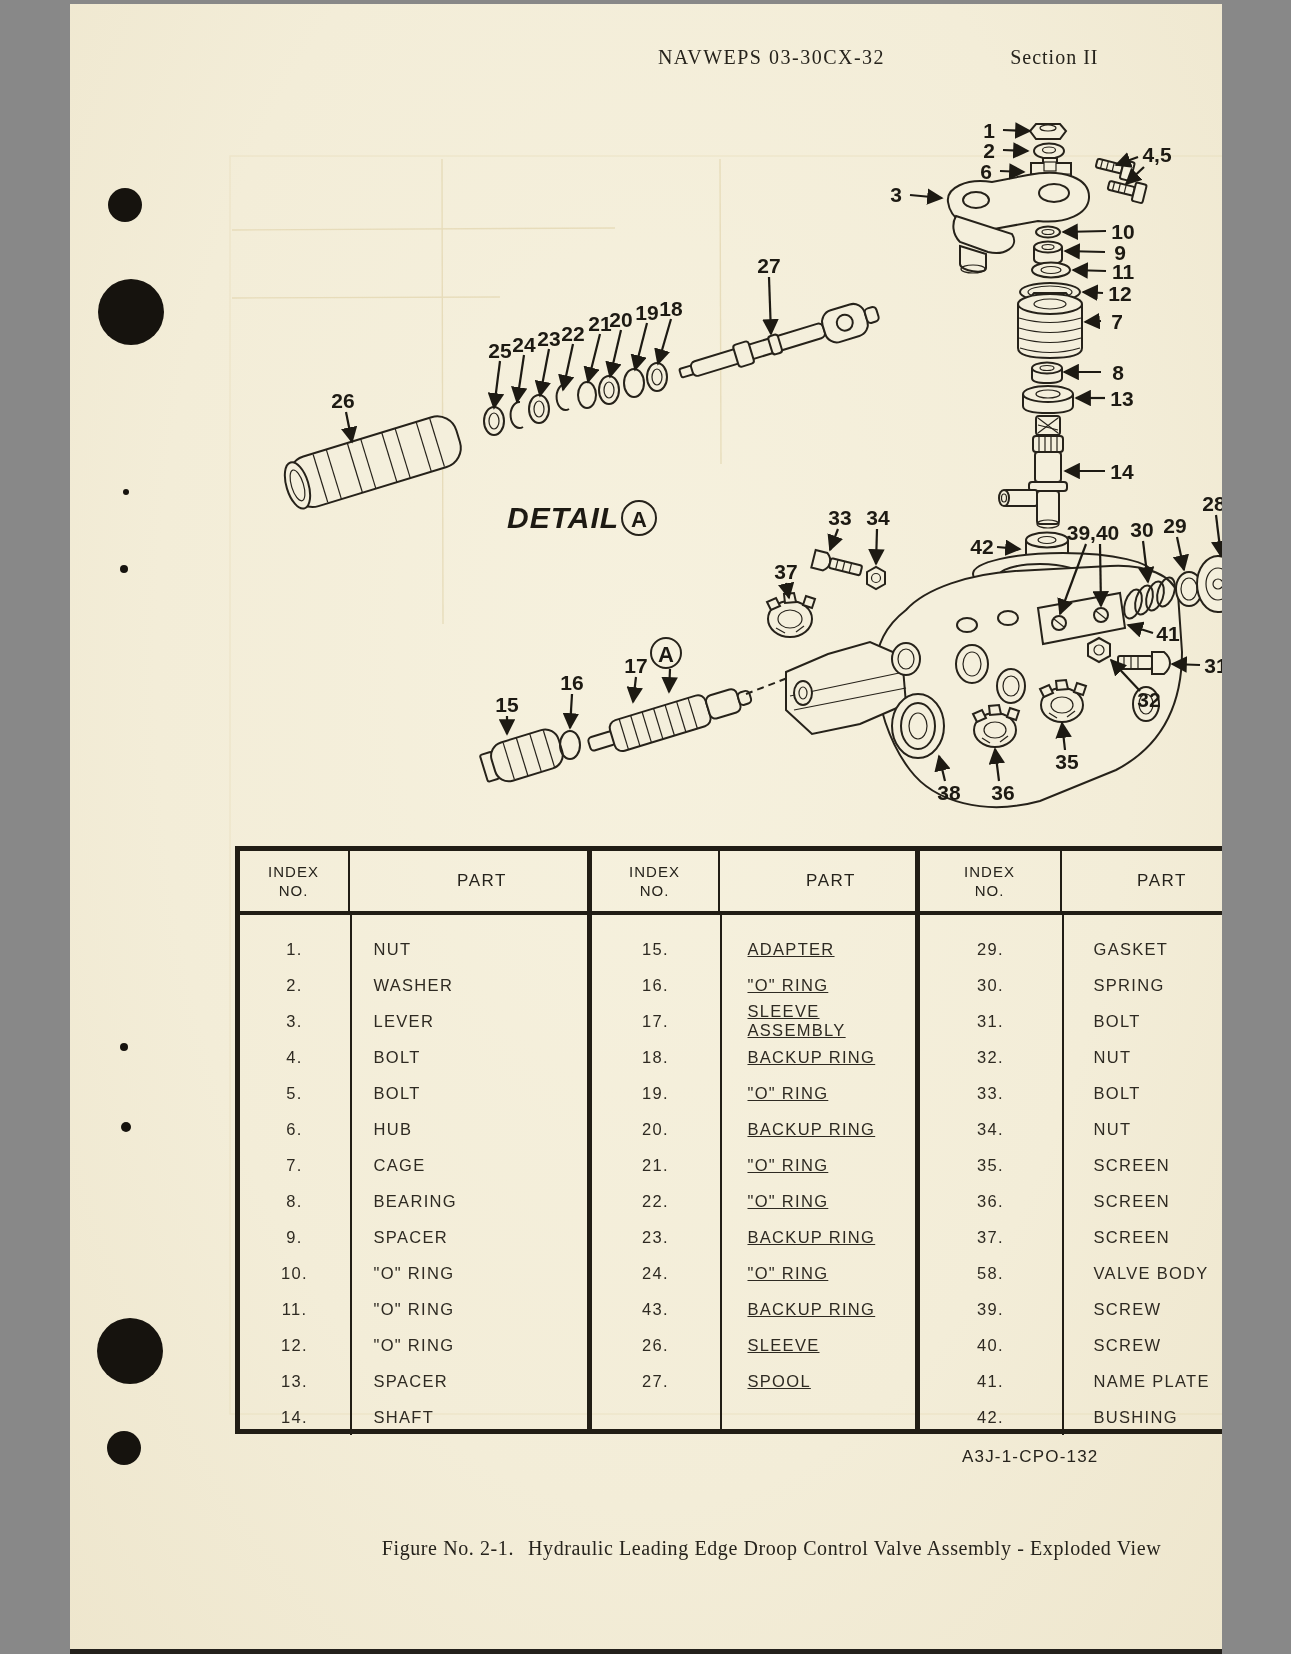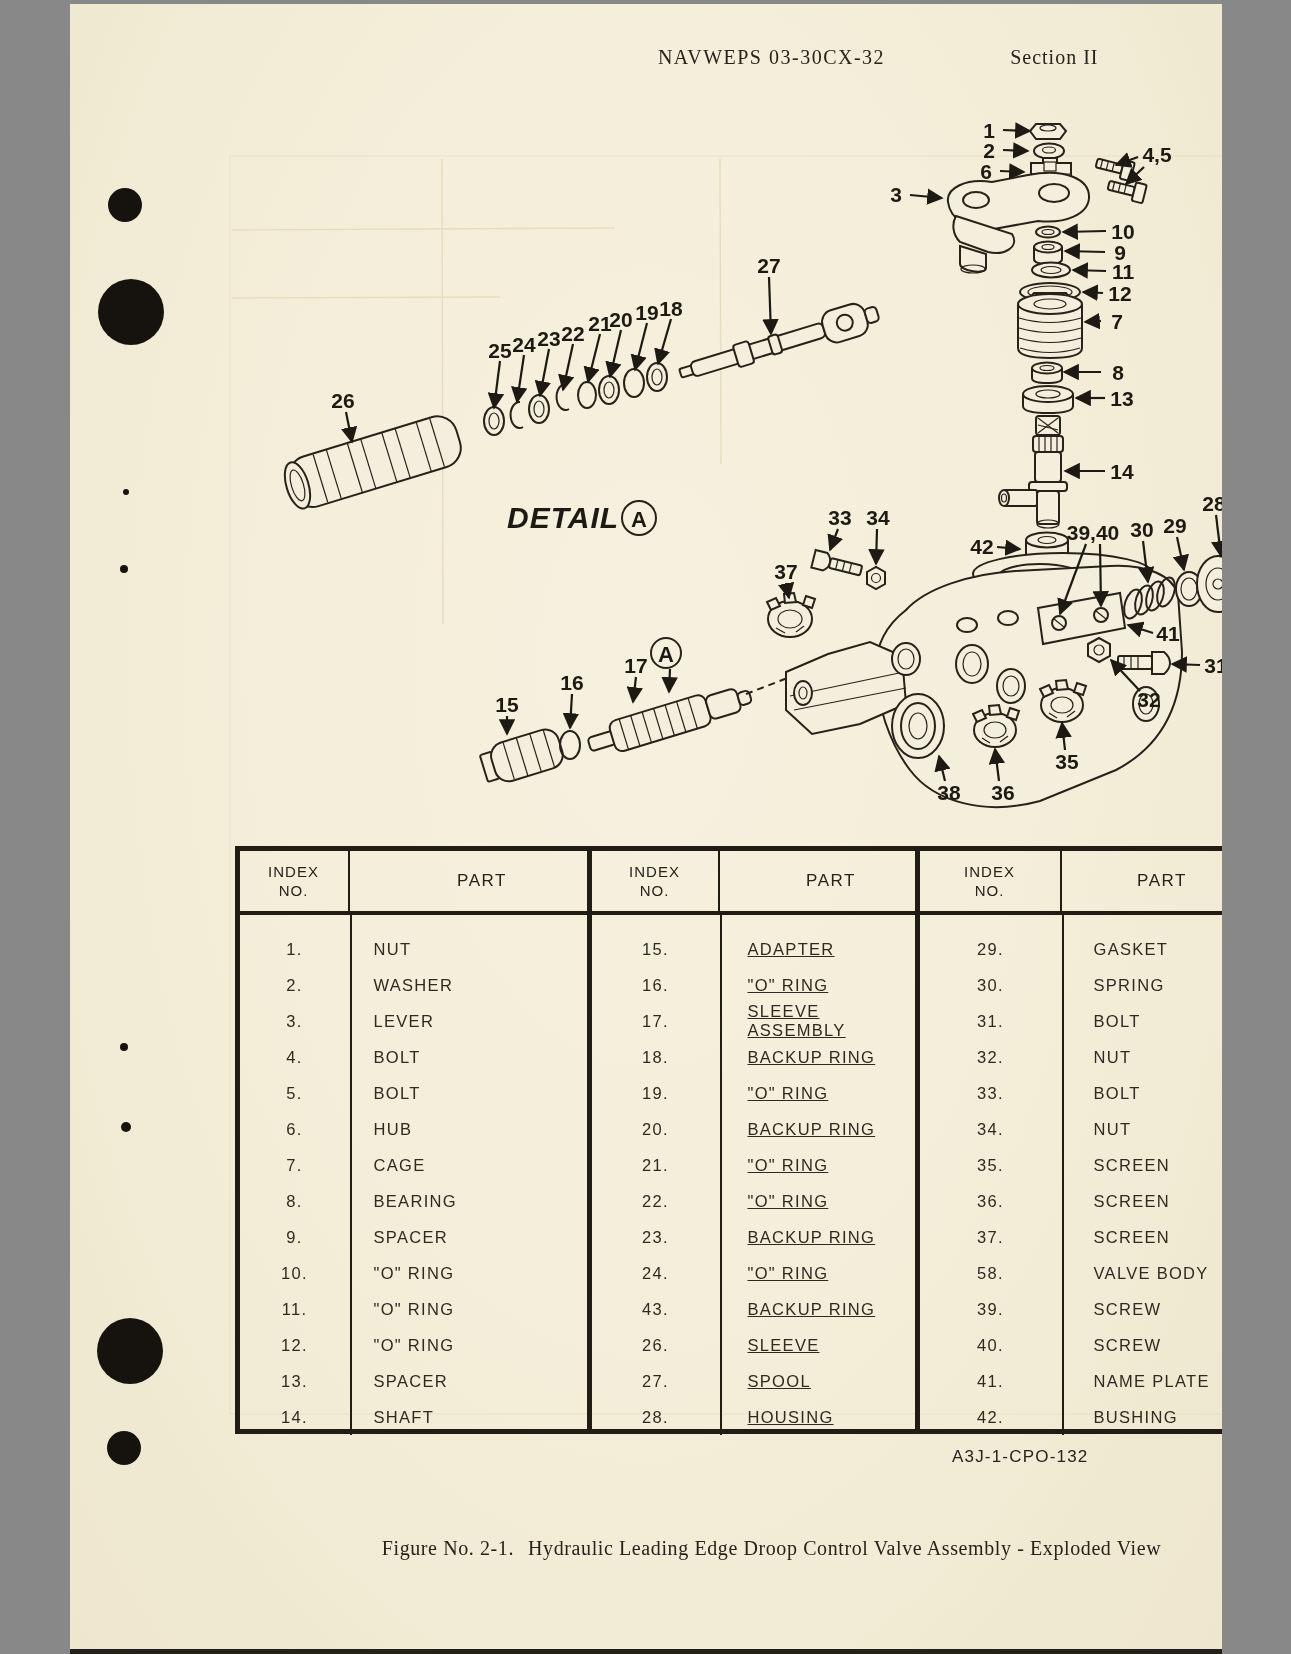--- a/index.html
+++ b/index.html
@@ -37,21 +37,21 @@
   .th-part{flex:1;display:flex;align-items:center;justify-content:center;
     font-size:17px;letter-spacing:1.5px;}
   .tbody{position:relative;flex:1;padding-top:16px;}
   .tbody:before{content:"";position:absolute;top:0;bottom:0;width:2px;background:#211d15;}
   .g0 .tbody:before{left:110px;} .g1 .tbody:before{left:128px;} .g2 .tbody:before{left:142px;}
   .trow{display:flex;height:36px;align-items:center;font-size:16.5px;letter-spacing:1.3px;color:#2e2a22;}
   .td-no{text-align:center;}
   .g0 .td-no{width:110px;} .g1 .td-no{width:128px;} .g2 .td-no{width:142px;}
   .td-part{flex:1;}
   .g0 .td-part{padding-left:24px;} .g1 .td-part{padding-left:28px;text-decoration:underline;} .g2 .td-part{padding-left:32px;}
-  .fig-code{position:absolute;top:1443px;right:133px;font-size:17px;letter-spacing:1.2px;}
+  .fig-code{position:absolute;top:1443px;right:123px;font-size:17px;letter-spacing:1.2px;}
   .caption{position:absolute;top:1533px;left:164px;width:1076px;text-align:center;
     font-size:20px;letter-spacing:0.6px;}
   .caption .cap-prefix{margin-right:14px;}
   .page-num{position:absolute;top:1526px;left:1192px;font-size:20px;letter-spacing:2px;}
   .scan-band{position:absolute;left:0;bottom:0;width:100%;height:9px;background:#24211c;}
 </style>
 </head>
 <body>
 
 <div class="page">
@@ -583,24 +583,20 @@
             <div class="td-part">BACKUP RING</div>
           </div>
           <div class="trow">
             <div class="td-no">26.</div>
             <div class="td-part">SLEEVE</div>
           </div>
           <div class="trow">
             <div class="td-no">27.</div>
             <div class="td-part">SPOOL</div>
           </div>
-          <div class="trow">
-            <div class="td-no">28.</div>
-            <div class="td-part">HOUSING</div>
-          </div>
         </div>
     </div>
     <div class="tgroup g2">
       <div class="thead">
         <div class="th-index">
           <span>INDEX</span>
           <span>NO.</span>
         </div>
         <div class="th-part">PART</div>
       </div>

